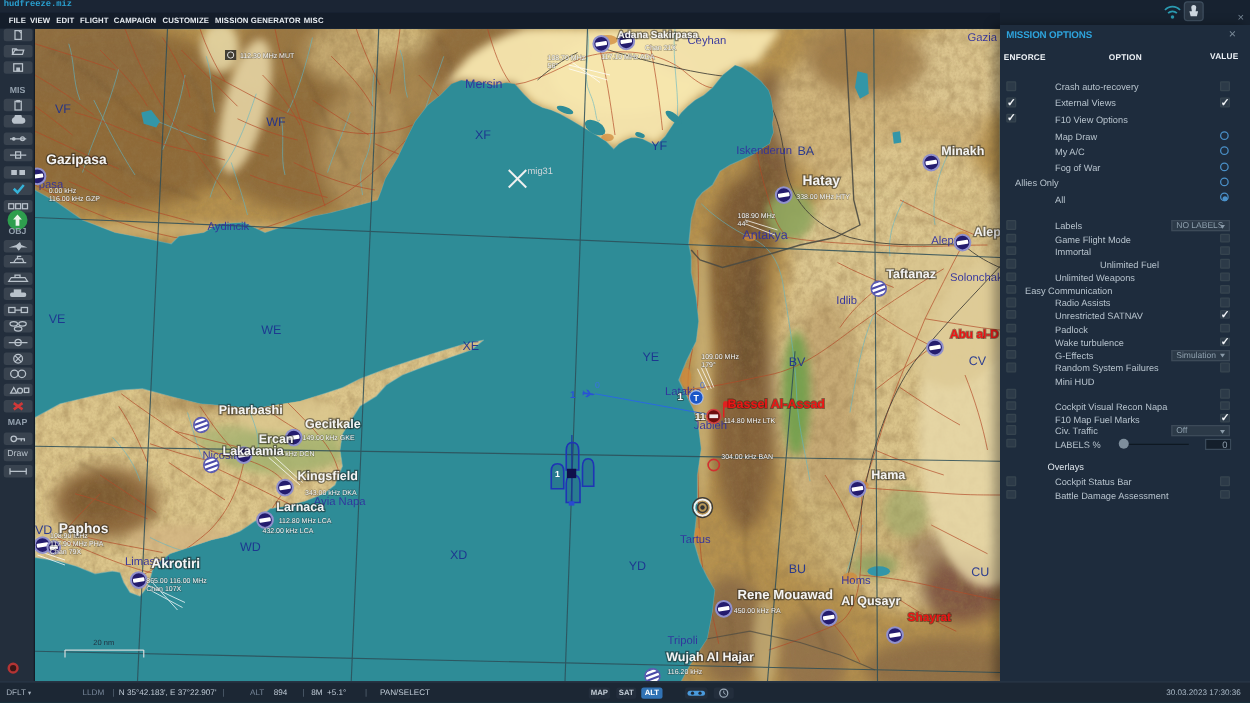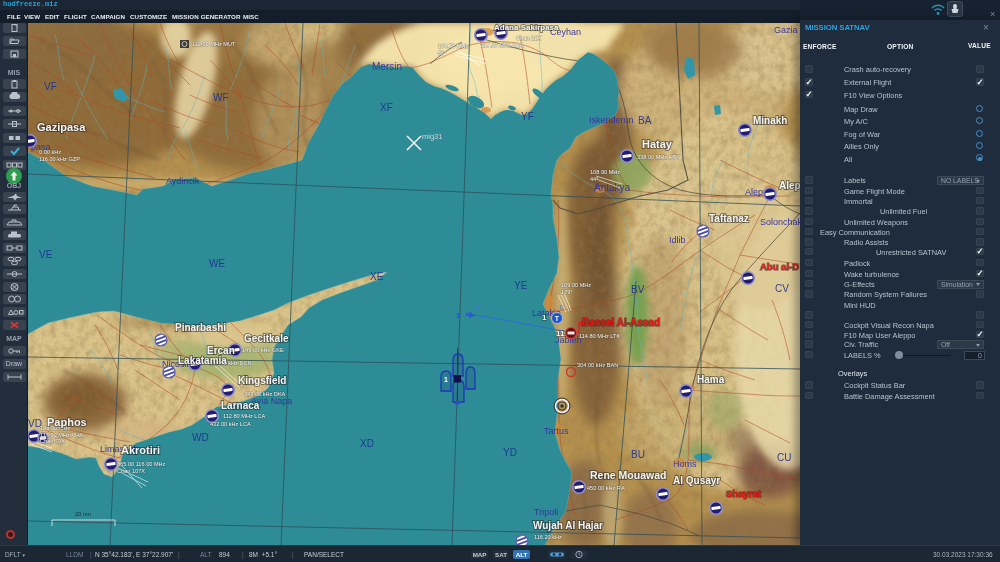--- a/index.html
+++ b/index.html
@@ -686,43 +686,43 @@
       <path d="M8,3.5 L11.5,7.5 L9.5,7.5 L9.5,12.5 L6.5,12.5 L6.5,7.5 L4.5,7.5 Z" fill="#eaf4ec"></path>
     </svg>
 <div class="abs tbtn" style="top:358.5px;">
       <div style="position:absolute;left:0;top:1.5px;width:23px;text-align:center;color:#b9c2cb;font-size:7px;">Draw</div>
     </div>
 <div class="abs tlab" style="top:69px;">MIS</div>
 <div class="abs tlab" style="top:182px;">OBJ</div>
 <div class="abs tlab" style="top:334.5px;">MAP</div>
 <div class="abs" style="left:6px;top:530px;width:9px;height:9px;border-radius:50%;border:2px solid #b43434;background:#3a1616;"></div>
   <div class="abs" id="panel"></div>
-  <div class="prow" style="left:805px;top:23px;color:#2ea3dc;font-weight:bold;font-size:7.8px;letter-spacing:-0.1px;">MISSION SATNAV</div>
+  <div class="prow" style="left:805px;top:23px;color:#2ea3dc;font-weight:bold;font-size:7.8px;letter-spacing:-0.1px;">MISSION OPTIONS</div>
 <div class="prow" style="left:983px;top:22px;color:#7a8a98;font-size:10px;">×</div>
 <div class="prow" style="left:803px;top:43px;color:#f0f4f8;font-weight:bold;font-size:6.6px;letter-spacing:0.2px;">ENFORCE</div>
 <div class="prow" style="left:887px;top:43px;color:#f0f4f8;font-weight:bold;font-size:6.6px;letter-spacing:0.2px;">OPTION</div>
 <div class="prow" style="left:968px;top:42px;color:#f0f4f8;font-weight:bold;font-size:6.6px;letter-spacing:0.2px;">VALUE</div>
 <div class="prow" style="left:844px;top:65.2px;font-size:7.4px;">Crash auto-recovery</div>
 <div class="cb" style="left:805px;top:65.2px;"></div>
 <div class="cb" style="left:976px;top:65.2px;"></div>
-<div class="prow" style="left:844px;top:78.3px;font-size:7.4px;">External Flight</div>
+<div class="prow" style="left:844px;top:78.3px;font-size:7.4px;">External Views</div>
 <div class="cb" style="left:805px;top:78.3px;"></div>
     <div class="cbk" style="left:805.5px;top:76.8px;">✓</div>
 <div class="cb" style="left:976px;top:78.3px;"></div>
     <div class="cbk" style="left:976.5px;top:76.8px;">✓</div>
 <div class="prow" style="left:844px;top:90.7px;font-size:7.4px;">F10 View Options</div>
 <div class="cb" style="left:805px;top:90.7px;"></div>
     <div class="cbk" style="left:805.5px;top:89.2px;">✓</div>
 <div class="prow" style="left:844px;top:105.0px;font-size:7.4px;">Map Draw</div>
 <div class="radio" style="left:975.5px;top:104.7px;"></div>
 <div class="prow" style="left:844px;top:117.3px;font-size:7.4px;">My A/C</div>
 <div class="radio" style="left:975.5px;top:117.0px;"></div>
 <div class="prow" style="left:844px;top:129.9px;font-size:7.4px;">Fog of War</div>
 <div class="radio" style="left:975.5px;top:129.6px;"></div>
-<div class="prow" style="left:844px;top:142.2px;font-size:7.4px;">Allies Only</div>
+<div class="prow" style="left:812px;top:142.2px;font-size:7.4px;">Allies Only</div>
 <div class="radio" style="left:975.5px;top:141.89999999999998px;"></div>
 <div class="prow" style="left:844px;top:154.7px;font-size:7.4px;">All</div>
 <div class="radio" style="left:975.5px;top:154.39999999999998px;"></div>
     <div style="position:absolute;left:978.2px;top:157.1px;width:4px;height:4px;border-radius:50%;background:#4a90c8;"></div>
 <div class="prow" style="left:844px;top:176.0px;font-size:7.4px;">Labels</div>
 <div class="cb" style="left:805px;top:176.0px;"></div>
 <div class="dd" style="top:176.0px;">NO LABELS</div>
     <div style="position:absolute;left:976px;top:179.5px;width:0;height:0;border-left:2.5px solid transparent;border-right:2.5px solid transparent;border-top:3.5px solid #8a9aa8;"></div>
 <div class="prow" style="left:844px;top:186.5px;font-size:7.4px;">Game Flight Mode</div>
 <div class="cb" style="left:805px;top:186.5px;"></div>
@@ -735,21 +735,21 @@
 <div class="cb" style="left:976px;top:207.1px;"></div>
 <div class="prow" style="left:844px;top:217.5px;font-size:7.4px;">Unlimited Weapons</div>
 <div class="cb" style="left:805px;top:217.5px;"></div>
 <div class="cb" style="left:976px;top:217.5px;"></div>
 <div class="prow" style="left:796px;top:227.9px;font-size:7.4px;padding-left:24px;">Easy Communication</div>
 <div class="cb" style="left:805px;top:227.9px;"></div>
 <div class="cb" style="left:976px;top:227.9px;"></div>
 <div class="prow" style="left:844px;top:238.2px;font-size:7.4px;">Radio Assists</div>
 <div class="cb" style="left:805px;top:238.2px;"></div>
 <div class="cb" style="left:976px;top:238.2px;"></div>
-<div class="prow" style="left:844px;top:247.7px;font-size:7.4px;margin-left:32px;">Unrestricted SATNAV</div>
+<div class="prow" style="left:844px;top:247.7px;font-size:7.4px;">Unrestricted SATNAV</div>
 <div class="cb" style="left:805px;top:247.7px;"></div>
 <div class="cb" style="left:976px;top:247.7px;"></div>
     <div class="cbk" style="left:976.5px;top:246.2px;">✓</div>
 <div class="prow" style="left:844px;top:258.9px;font-size:7.4px;">Padlock</div>
 <div class="cb" style="left:805px;top:258.9px;"></div>
 <div class="cb" style="left:976px;top:258.9px;"></div>
 <div class="prow" style="left:844px;top:269.6px;font-size:7.4px;">Wake turbulence</div>
 <div class="cb" style="left:805px;top:269.6px;"></div>
 <div class="cb" style="left:976px;top:269.6px;"></div>
     <div class="cbk" style="left:976.5px;top:268.1px;">✓</div>
@@ -759,21 +759,21 @@
     <div style="position:absolute;left:976px;top:283.3px;width:0;height:0;border-left:2.5px solid transparent;border-right:2.5px solid transparent;border-top:3.5px solid #8a9aa8;"></div>
 <div class="prow" style="left:844px;top:290.1px;font-size:7.4px;">Random System Failures</div>
 <div class="cb" style="left:805px;top:290.1px;"></div>
 <div class="cb" style="left:976px;top:290.1px;"></div>
 <div class="prow" style="left:844px;top:301px;font-size:7.4px;">Mini HUD</div>
 <div class="cb" style="left:805px;top:311.0px;"></div>
 <div class="cb" style="left:976px;top:311.0px;"></div>
 <div class="prow" style="left:844px;top:320.5px;font-size:7.4px;">Cockpit Visual Recon Napa</div>
 <div class="cb" style="left:805px;top:320.5px;"></div>
 <div class="cb" style="left:976px;top:320.5px;"></div>
-<div class="prow" style="left:844px;top:330.5px;font-size:7.4px;">F10 Map User Aleppo</div>
+<div class="prow" style="left:844px;top:330.5px;font-size:7.4px;">F10 Map Fuel Marks</div>
 <div class="cb" style="left:805px;top:330.5px;"></div>
 <div class="cb" style="left:976px;top:330.5px;"></div>
     <div class="cbk" style="left:976.5px;top:329.0px;">✓</div>
 <div class="prow" style="left:844px;top:340.0px;font-size:7.4px;">Civ. Traffic</div>
 <div class="cb" style="left:805px;top:340.0px;"></div>
 <div class="dd" style="top:340.0px;">Off</div>
     <div style="position:absolute;left:976px;top:343.5px;width:0;height:0;border-left:2.5px solid transparent;border-right:2.5px solid transparent;border-top:3.5px solid #8a9aa8;"></div>
 <div class="prow" style="left:844px;top:350.5px;font-size:7.4px;">LABELS %</div>
 <div class="cb" style="left:805px;top:350.5px;"></div>
 <div style="position:absolute;left:903px;top:354.5px;width:48px;height:1.5px;background:#0e1822;"></div>

